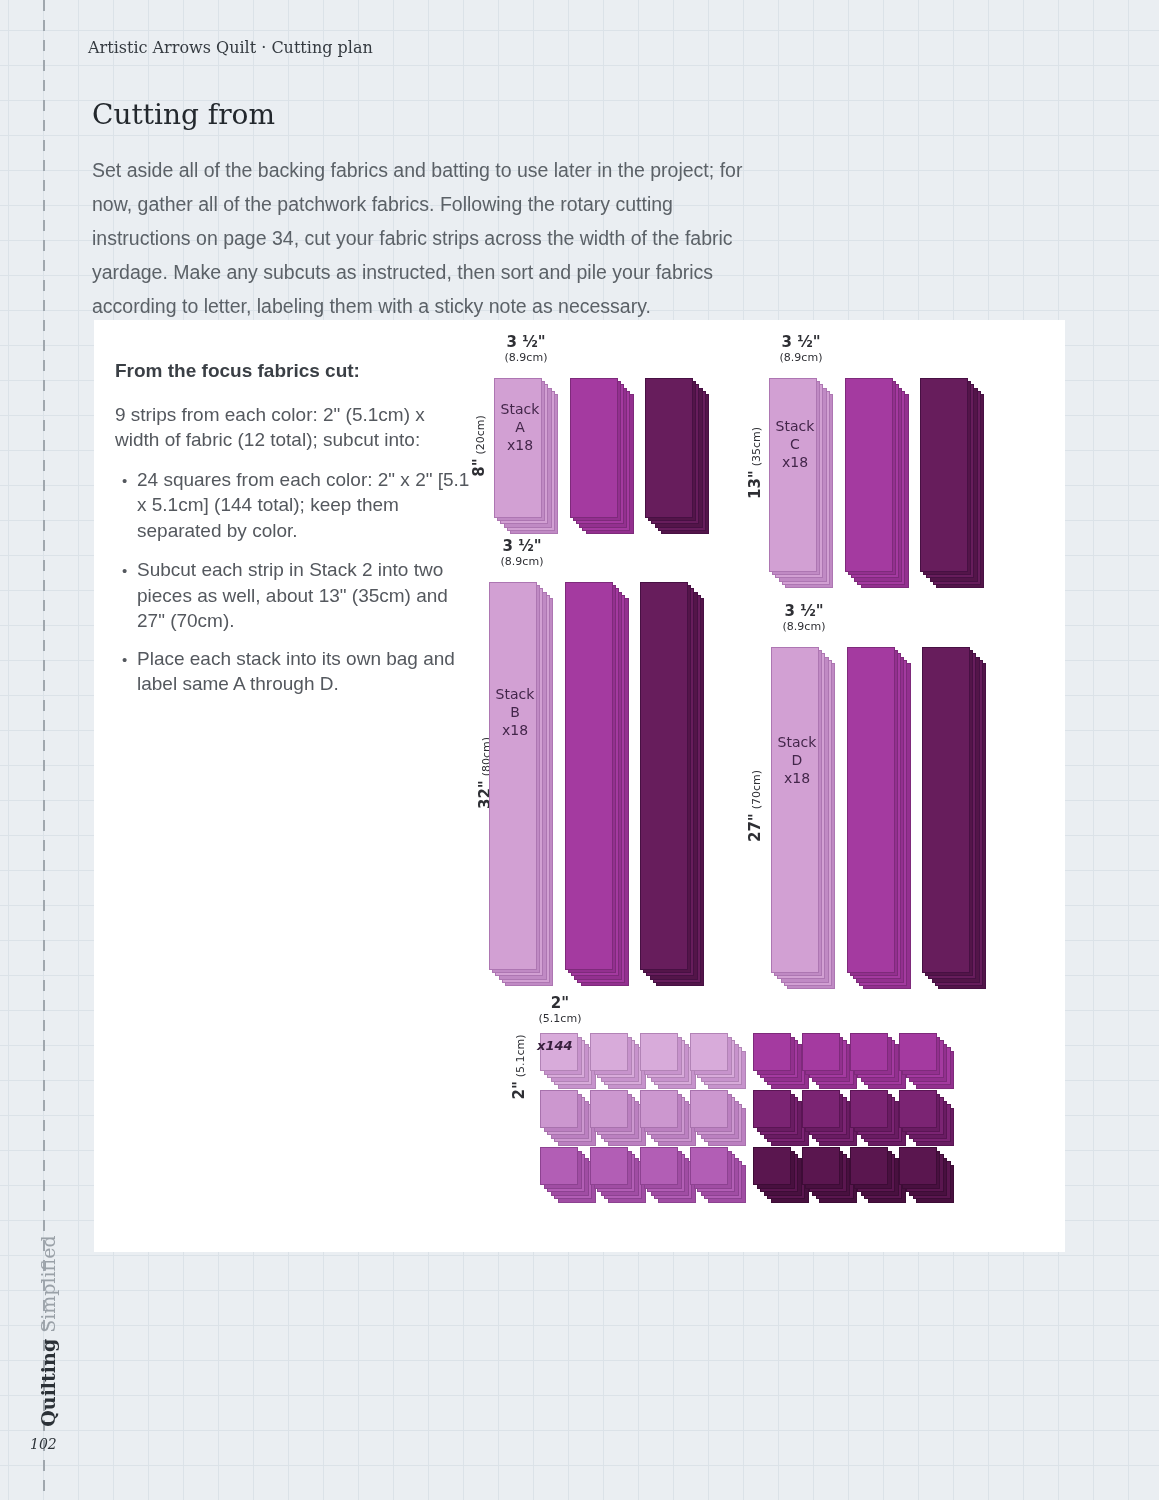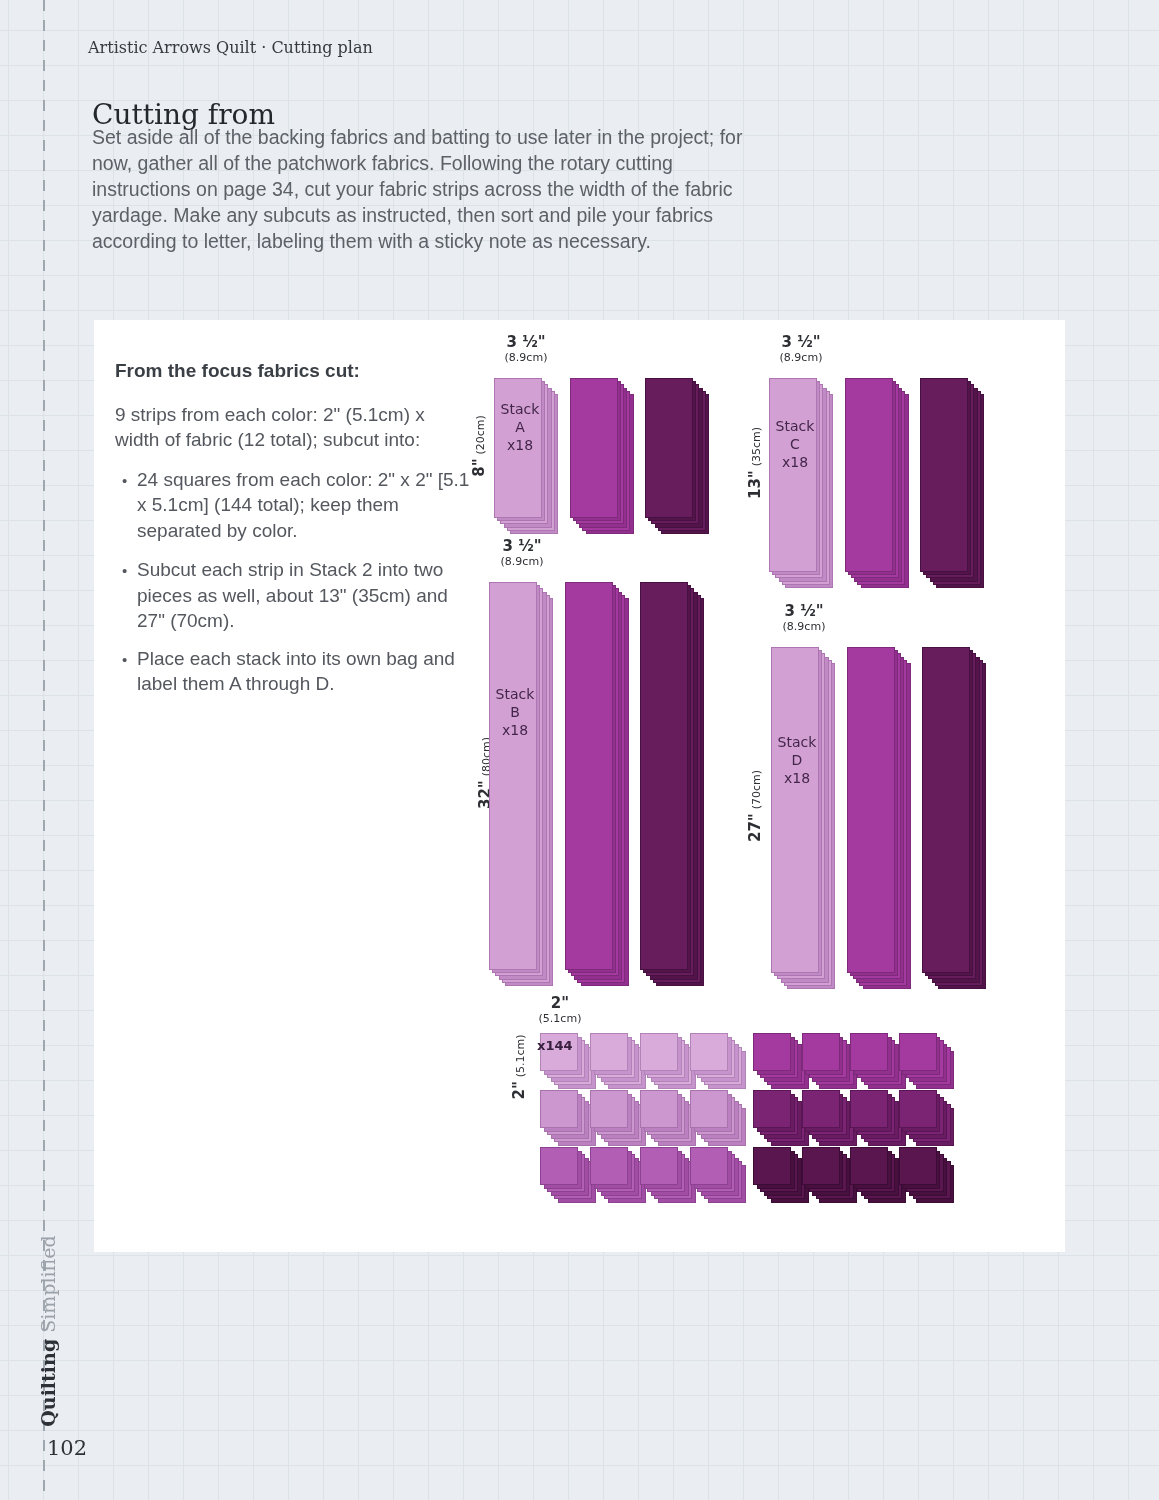--- a/index.html
+++ b/index.html
@@ -8,22 +8,22 @@
     background-color:#eaeef2;
     background-image:linear-gradient(#dbe2e8 1px,transparent 1px),
                      linear-gradient(90deg,#dbe2e8 1px,transparent 1px);
     background-size:35px 35px;background-position:8px 30px;}
   .spine{position:absolute;left:43px;top:0;bottom:0;width:2px;
     background:repeating-linear-gradient(180deg,#a0a7ae 0 11px,transparent 11px 20px);}
   .running-header{position:absolute;left:88px;top:38px;font-family:"DejaVu Serif",serif;
     font-size:16px;color:#343a40;}
   .title{position:absolute;left:92px;top:98px;font-family:"DejaVu Serif",serif;
     font-size:28px;color:#23282d;font-weight:normal;margin:0;}
-  .intro{position:absolute;left:92px;top:124px;width:665px;font-size:19.5px;
-    line-height:26px;color:#5b6167;}
+  .intro{position:absolute;left:92px;top:153px;width:665px;font-size:19.5px;
+    line-height:34px;color:#5b6167;}
   .panel{position:absolute;left:94px;top:320px;width:971px;height:932px;background:#ffffff;}
   .text-col{position:absolute;left:21px;top:38px;width:356px;color:#54585e;
     font-size:19px;line-height:25.5px;}
   .text-col h3{margin:0 0 18px 0;font-size:19px;color:#3a3f45;}
   .text-col p{margin:0 0 14px 0;}
   ul.bullets{list-style:none;margin:0 0 14px 0;padding:0 0 0 22px;}
   ul.bullets li{position:relative;margin:0 0 12px 0;}
   ul.bullets li::before{content:"•";position:absolute;left:-15px;top:1px;font-size:15px;color:#54585e;}
   .diagram{position:absolute;inset:0;}
   .strip-group,.squares-section{position:absolute;inset:0;pointer-events:none;}
@@ -32,27 +32,27 @@
     font-family:"DejaVu Sans",sans-serif;}
   .dim-big{font-size:15px;font-weight:bold;line-height:17px;}
   .dim-small{font-size:11px;line-height:13px;}
   .dim-side{position:absolute;white-space:nowrap;color:#2e2f34;
     font-family:"DejaVu Sans",sans-serif;transform:translate(-50%,-50%) rotate(-90deg);}
   .dim-side .dim-big{display:inline;}
   .dim-side .dim-small{display:inline;margin-left:4px;}
   .stack-label{position:absolute;text-align:center;font-family:"DejaVu Sans",sans-serif;
     font-size:14px;line-height:18px;color:#43264a;z-index:40;}
   .x144-label{position:absolute;z-index:40;font-family:"DejaVu Sans",sans-serif;
-    font-size:13px;font-weight:bold;color:#38203e;}
+    font-size:13px;font-weight:bold;color:#38203e;font-style:italic;}
   .brand-vert{position:absolute;left:48px;top:1331px;transform:translate(-50%,-50%) rotate(-90deg);
     white-space:nowrap;font-family:"DejaVu Serif",serif;font-size:19px;}
   .brand-bold{font-weight:bold;color:#2b3137;}
   .brand-light{color:#9aa1a8;margin-left:6px;}
-  .page-num{position:absolute;left:47px;top:1436px;font-family:"DejaVu Serif",serif;
-    font-size:21px;color:#2c3238;}
+  .page-num{position:absolute;left:30px;top:1436px;font-family:"DejaVu Serif",serif;
+    font-size:14px;color:#2c3238;font-style:italic;}
 </style>
 </head>
 <body>
 
 <div class="page">
   <div class="spine"></div>
 
   <div class="running-header">Artistic Arrows Quilt · Cutting plan</div>
 
   <h1 class="title">Cutting from</h1>
@@ -61,21 +61,21 @@
 
   <div class="panel">
     <div class="text-col">
       <h3>From the focus fabrics cut:</h3>
       <p>9 strips from each color: 2" (5.1cm) x width of fabric (12 total); subcut into:</p>
       <ul class="bullets">
         <li>24 squares from each color: 2" x 2" [5.1 x 5.1cm] (144 total); keep them separated by color.</li>
       </ul>
       <ul class="bullets">
         <li>Subcut each strip in Stack 2 into two pieces as well, about 13" (35cm) and 27" (70cm).</li>
-        <li>Place each stack into its own bag and label them A through D.</li>
+        <li>Place each stack into its own bag and label same A through D.</li>
       </ul>
     </div>
 
     <div class="diagram">
 
       <div class="strip-group">
         <div class="dim-top" style="left: 362px; top: 14px;">
           <div class="dim-big">3 ½"</div>
           <div class="dim-small">(8.9cm)</div>
         </div>

